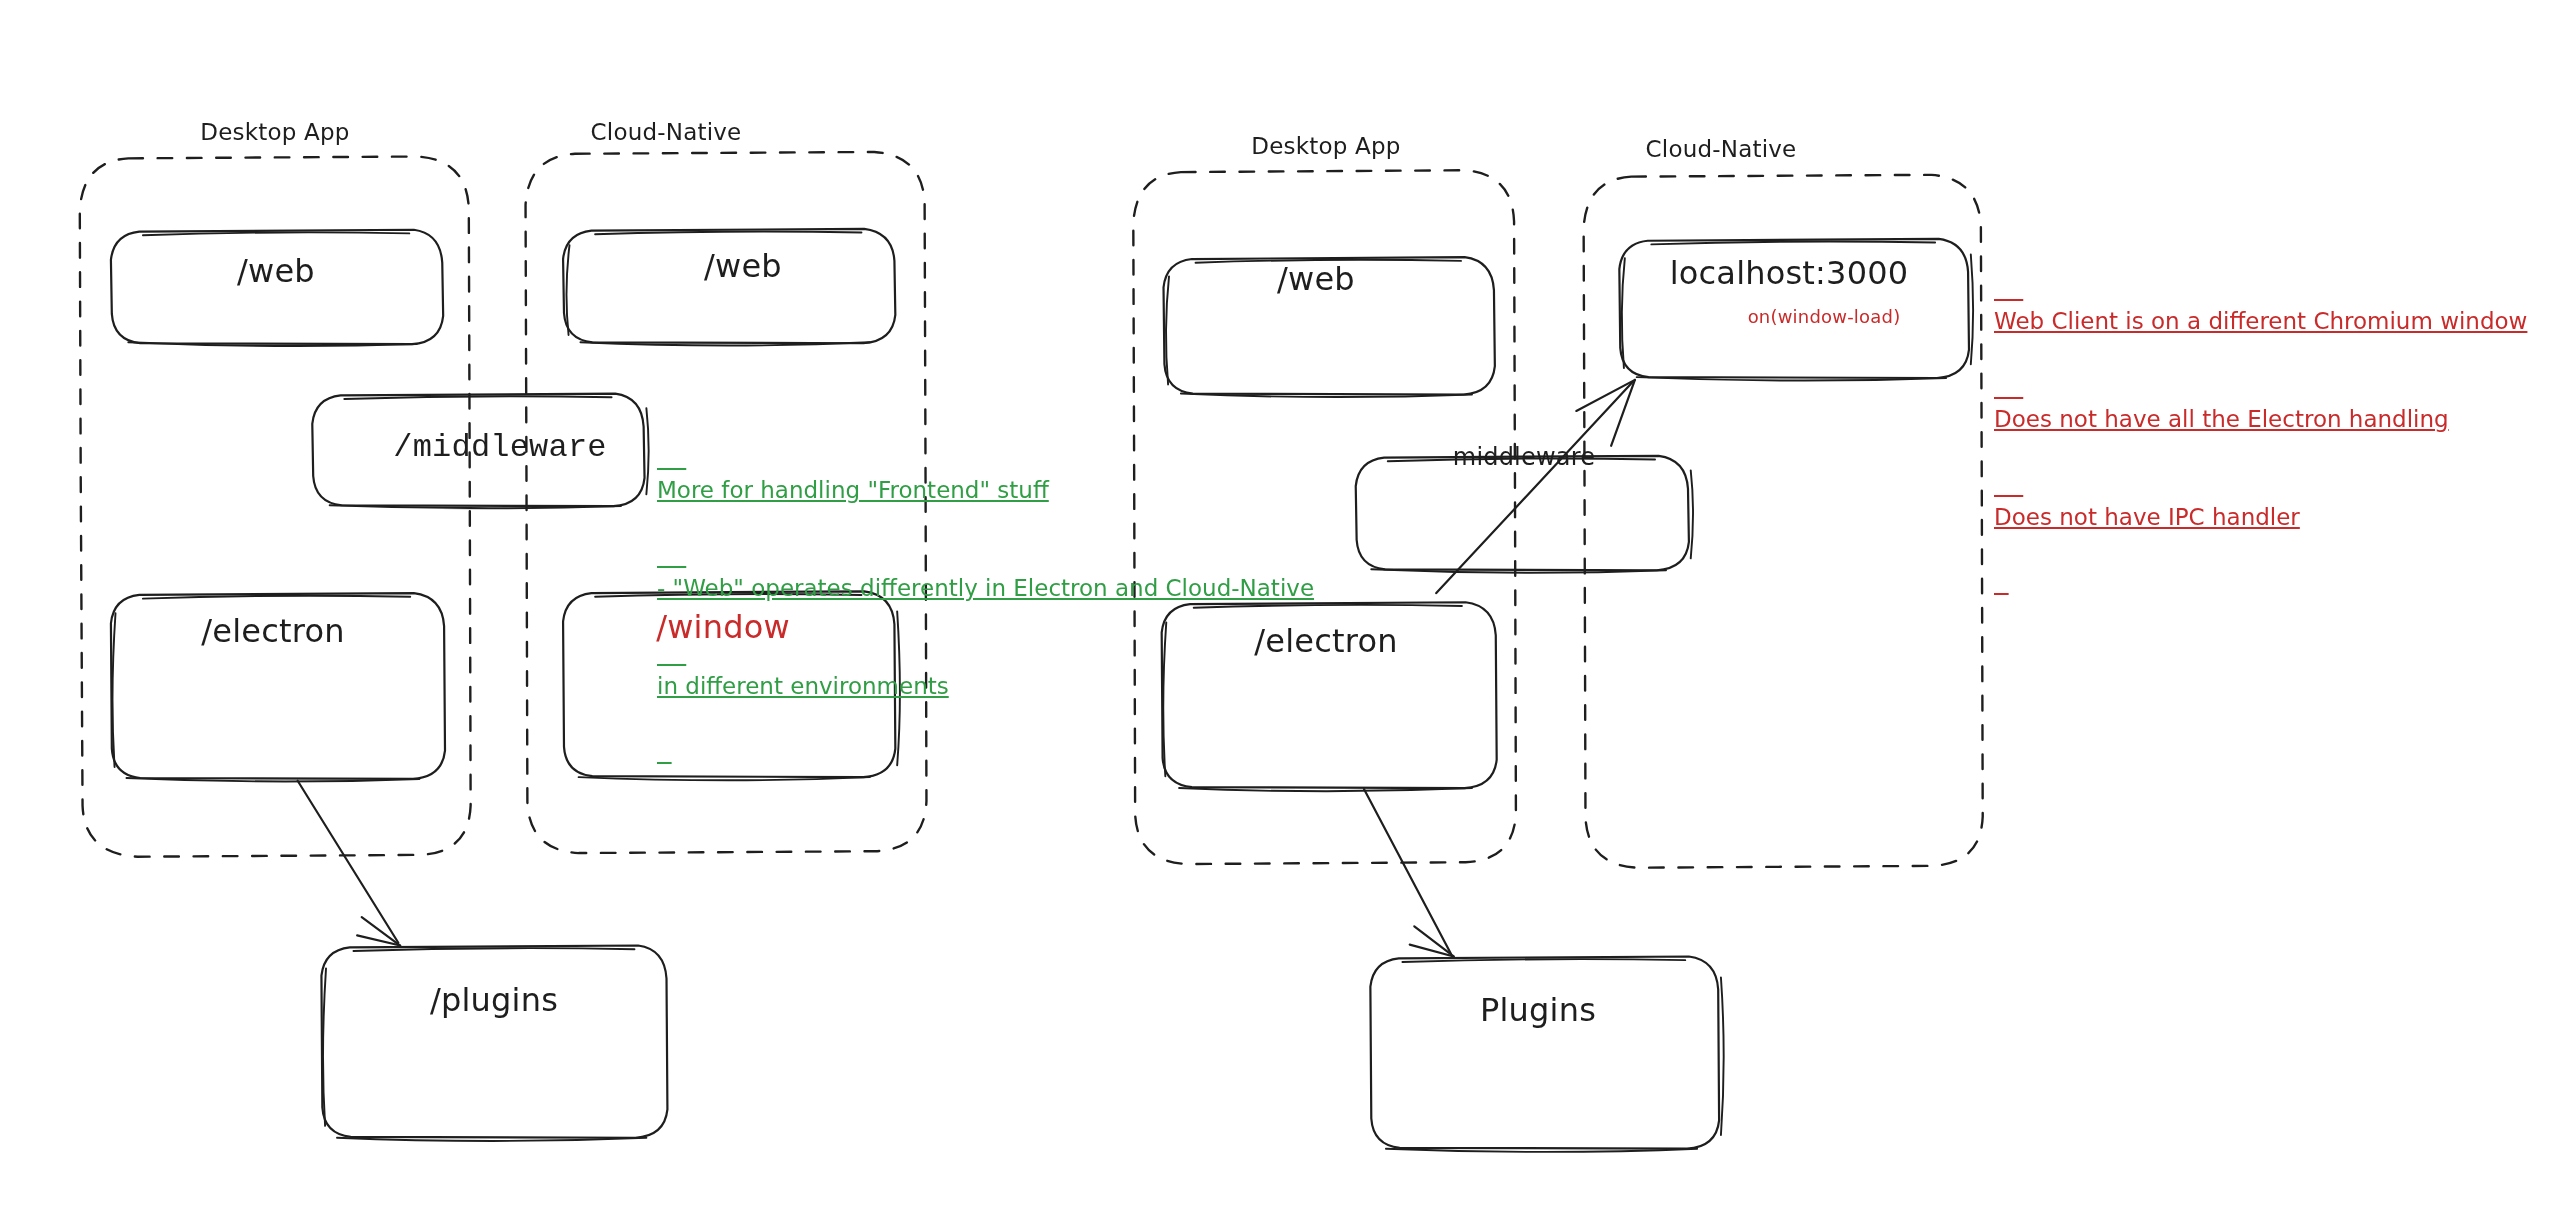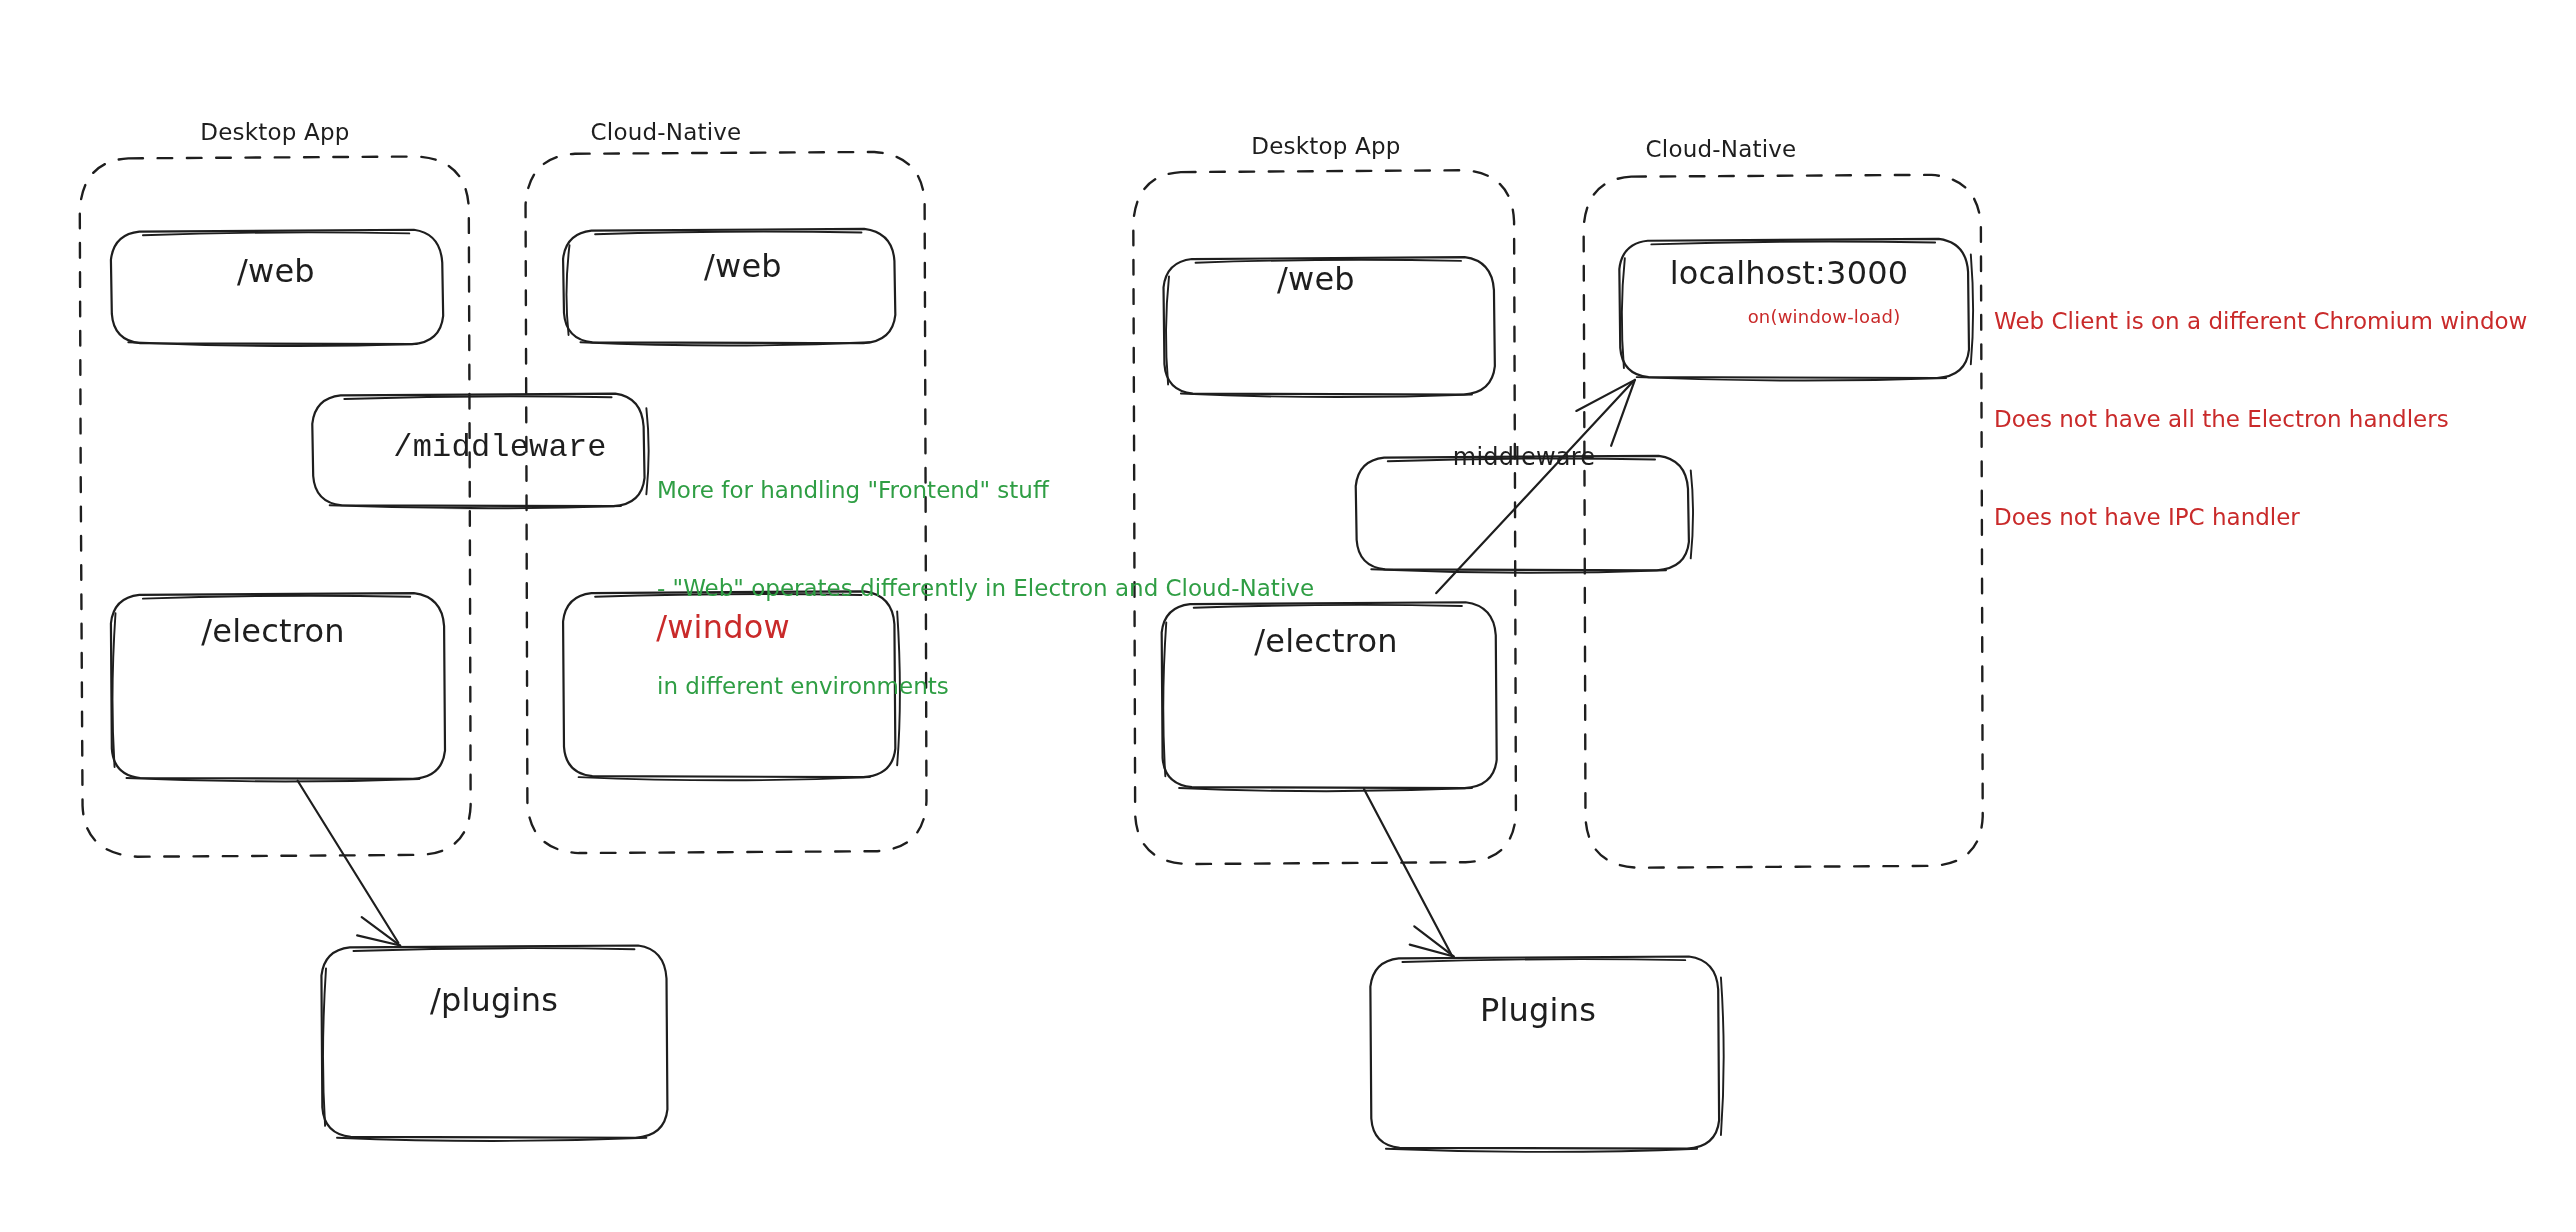--- a/index.html
+++ b/index.html
@@ -64,20 +64,21 @@
   .node-label {
     font-size: 32px;
     text-align: center;
     transform: translateX(-50%);
   }
   .node-label.red   { color: #c92a2a; }
   .note {
     font-size: 23px;
     line-height: 1.42;
     white-space: pre;
+    text-decoration: underline;
   }
   .note.green { color: #2f9e44; }
   .note.red   { color: #c92a2a; }
 </style>
 </head>
 <body>
 
 <div id="canvas">
 
   <svg class="sketch" viewBox="0 0 2814 1346">
@@ -208,18 +209,18 @@
   <div class="lbl node-label" style="left:1538px; top:989px;">Plugins</div>
 
   <div class="note green" style="position:absolute; left:657px; top:409px;">
     <div>More for handling "Frontend" stuff</div>
     <div>- "Web" operates differently in Electron and Cloud-Native</div>
     <div>in different environments</div>
   </div>
 
   <div class="note red" style="position:absolute; left:1994px; top:240px;">
     <div>Web Client is on a different Chromium window</div>
-    <div>Does not have all the Electron handlers</div>
+    <div>Does not have all the Electron handling</div>
     <div>Does not have IPC handler</div>
   </div>
 
 </div>
 
 
 </body></html>

